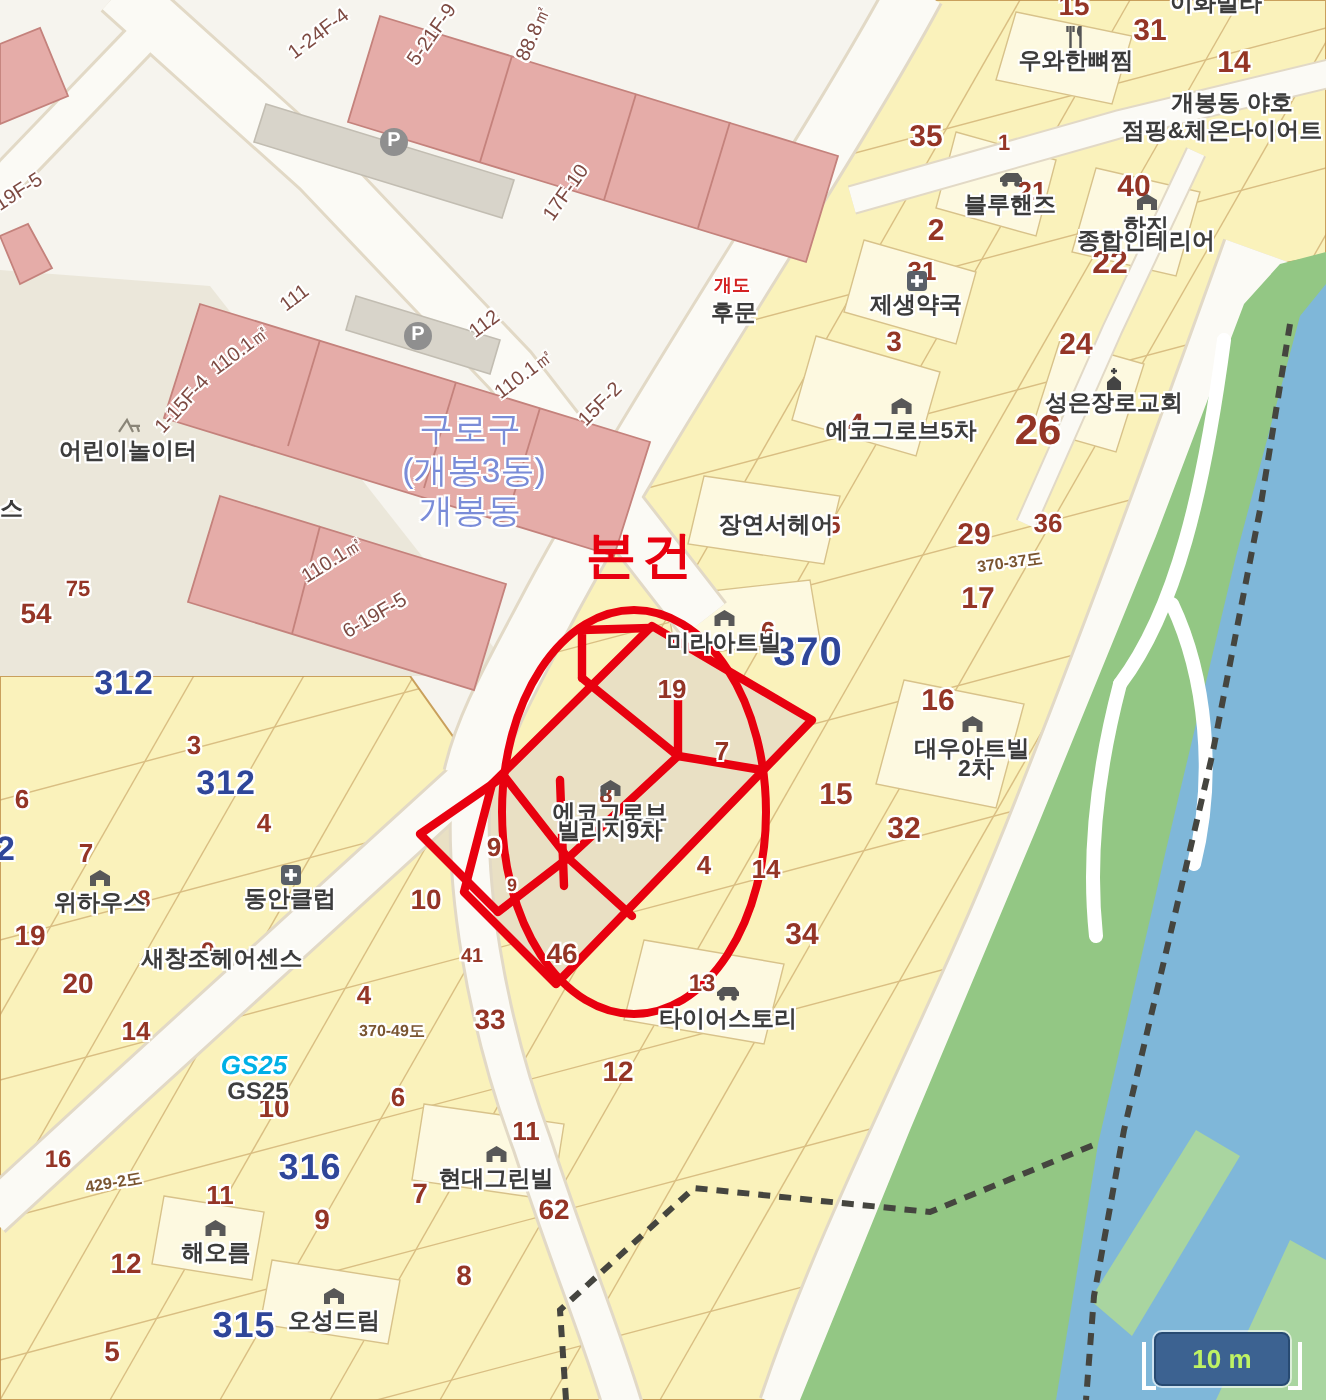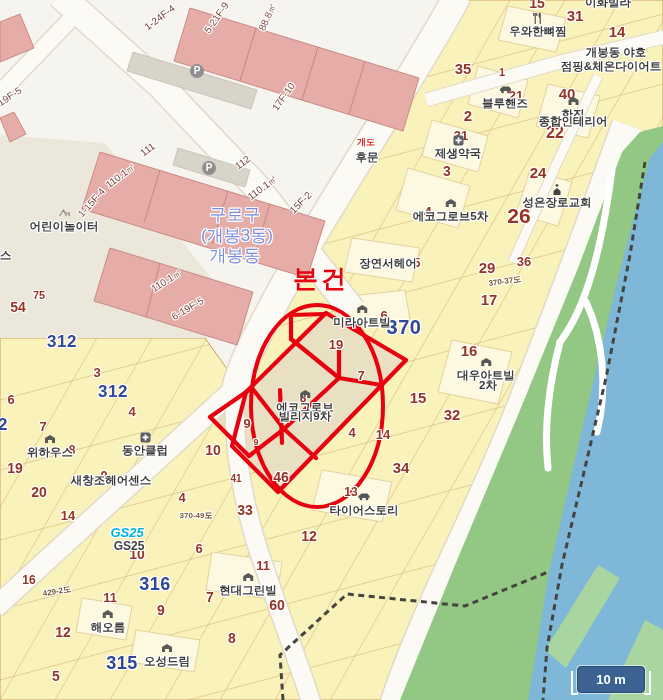--- a/index.html
+++ b/index.html
@@ -16,21 +16,21 @@
   .place .icn{height:11px;line-height:0;margin-bottom:1px;}
   .district-line{color:#7a8cd8;font-size:17px;font-weight:normal;}
   .subject{color:#e8000f;font-size:25px;font-weight:bold;letter-spacing:3px;text-shadow:none;}
   .gs-logo{color:#00b0e6;font-size:13px;font-weight:bold;font-style:italic;}
   .gs-dark{color:#3f3f3f;font-size:12px;font-weight:bold;}
   .red-small{color:#d42222;font-size:9px;font-weight:bold;text-align:center;}
   .pbadge{width:14px;height:14px;border-radius:50%;background:#8f8f8f;color:#fff;font-size:10px;
           font-weight:bold;display:flex;align-items:center;justify-content:center;text-shadow:none;}
   .scalebar{position:absolute;left:577px;top:666px;width:66px;height:25px;background:#3c6291;
             border:1px solid #274a72;border-radius:4px;box-shadow:0 0 0 1px rgba(255,255,255,.6);
-            color:#ffffff;font-size:13px;font-weight:bold;display:flex;align-items:center;justify-content:center;}
+            color:#bef264;font-size:13px;font-weight:bold;display:flex;align-items:center;justify-content:center;}
   .scalebar::before,.scalebar::after{content:"";position:absolute;top:4px;bottom:-3px;width:5px;
             border-bottom:2px solid #fff;}
   .scalebar::before{left:-7px;border-left:2px solid #fff;}
   .scalebar::after{right:-7px;border-right:2px solid #fff;}
 </style>
 </head>
 <body>
 
 <div class="stage">
 
@@ -193,21 +193,21 @@
       <div class="lbl num" style="left: 384px; top: 316px; font-size: 13px; transform: translate(-50%, -50%);">6</div>
       <div class="lbl num" style="left: 417px; top: 263px; font-size: 12px; transform: translate(-50%, -50%);">5</div>
       <div class="lbl num" style="left: 213px; top: 450px; font-size: 14px; transform: translate(-50%, -50%);">10</div>
       <div class="lbl num" style="left: 236px; top: 479px; font-size: 10px; transform: translate(-50%, -50%);">41</div>
       <div class="lbl num" style="left: 245px; top: 510px; font-size: 14px; transform: translate(-50%, -50%);">33</div>
       <div class="lbl num" style="left: 309px; top: 536px; font-size: 14px; transform: translate(-50%, -50%);">12</div>
       <div class="lbl num" style="left: 351px; top: 492px; font-size: 12px; transform: translate(-50%, -50%);">13</div>
       <div class="lbl num" style="left: 63px; top: 632px; font-size: 14px; transform: translate(-50%, -50%);">12</div>
       <div class="lbl num" style="left: 56px; top: 676px; font-size: 14px; transform: translate(-50%, -50%);">5</div>
       <div class="lbl num" style="left: 263px; top: 566px; font-size: 13px; transform: translate(-50%, -50%);">11</div>
-      <div class="lbl num" style="left: 277px; top: 605px; font-size: 14px; transform: translate(-50%, -50%);">60</div>
+      <div class="lbl num" style="left: 277px; top: 605px; font-size: 14px; transform: translate(-50%, -50%);">62</div>
       <div class="lbl num" style="left: 232px; top: 638px; font-size: 14px; transform: translate(-50%, -50%);">8</div>
       <div class="lbl num" style="left: 161px; top: 610px; font-size: 14px; transform: translate(-50%, -50%);">9</div>
       <div class="lbl num" style="left: 210px; top: 597px; font-size: 14px; transform: translate(-50%, -50%);">7</div>
       <div class="lbl num" style="left: 199px; top: 549px; font-size: 13px; transform: translate(-50%, -50%);">6</div>
       <div class="lbl num" style="left: 182px; top: 498px; font-size: 13px; transform: translate(-50%, -50%);">4</div>
       <div class="lbl num" style="left: 137px; top: 554px; font-size: 14px; transform: translate(-50%, -50%);">10</div>
       <div class="lbl num" style="left: 110px; top: 598px; font-size: 13px; transform: translate(-50%, -50%);">11</div>
       <div class="lbl num" style="left: 97px; top: 373px; font-size: 13px; transform: translate(-50%, -50%);">3</div>
       <div class="lbl num" style="left: 11px; top: 400px; font-size: 13px; transform: translate(-50%, -50%);">6</div>
       <div class="lbl num" style="left: 18px; top: 307px; font-size: 14px; transform: translate(-50%, -50%);">54</div>

